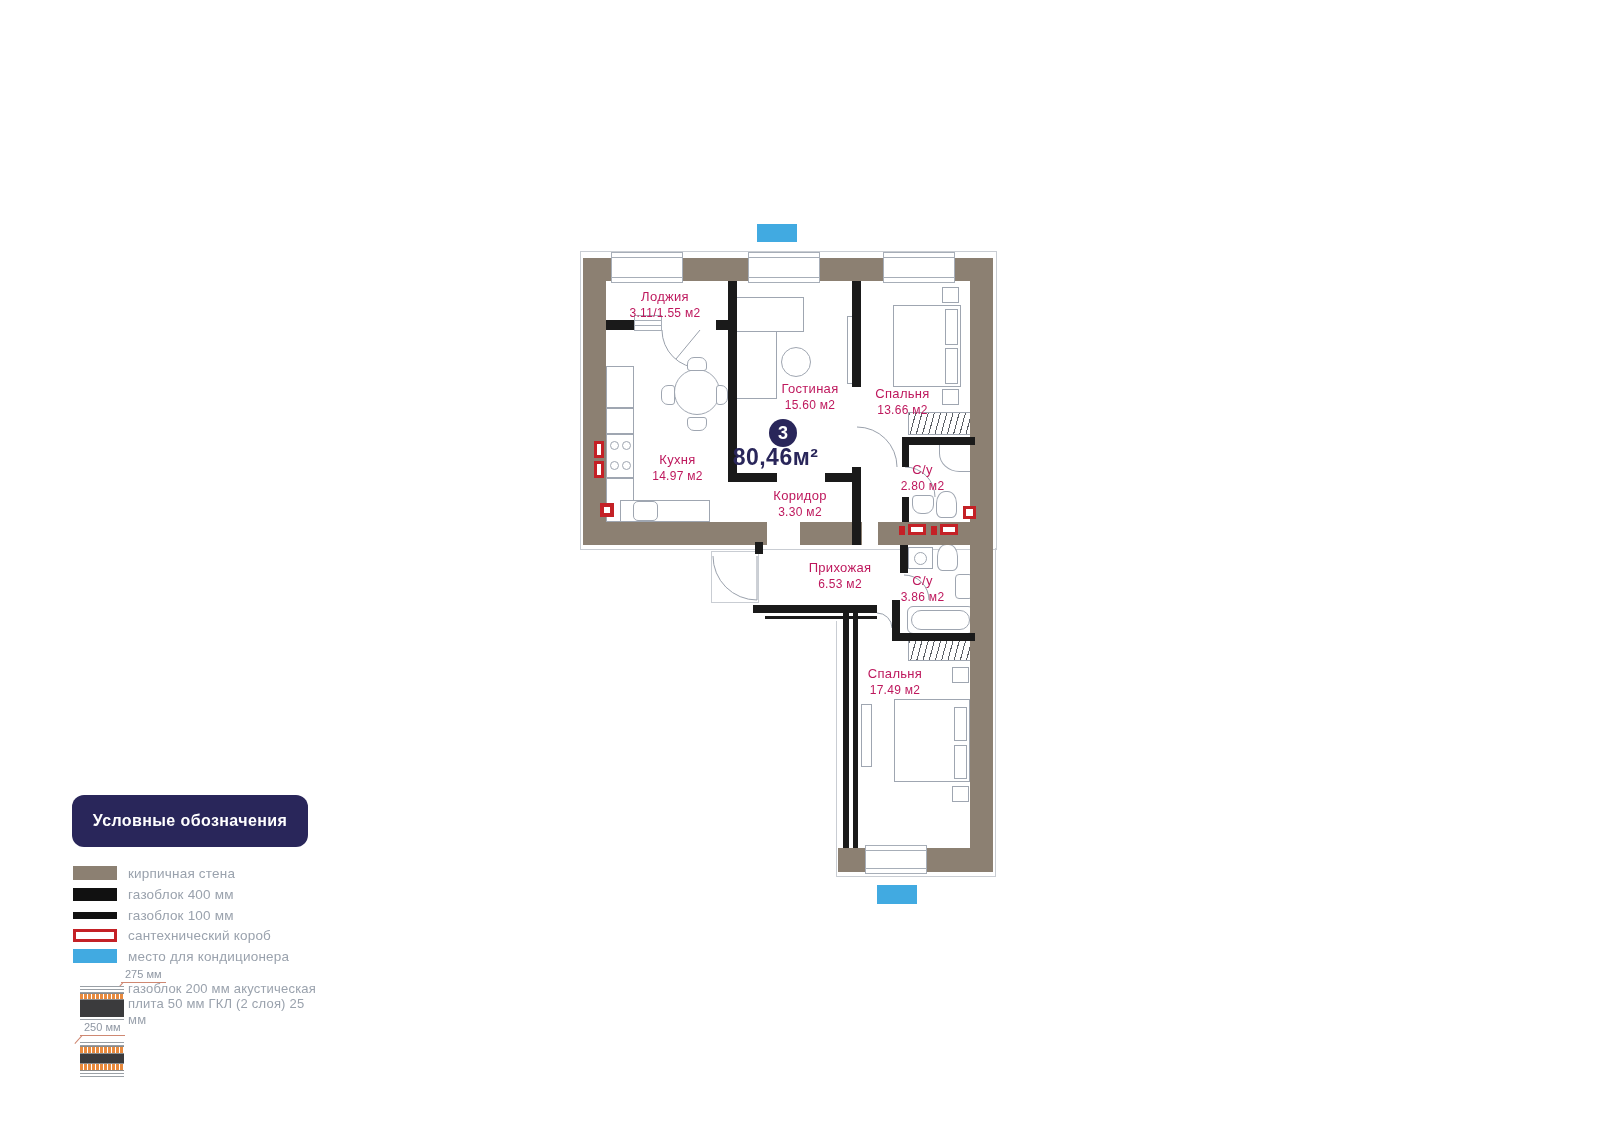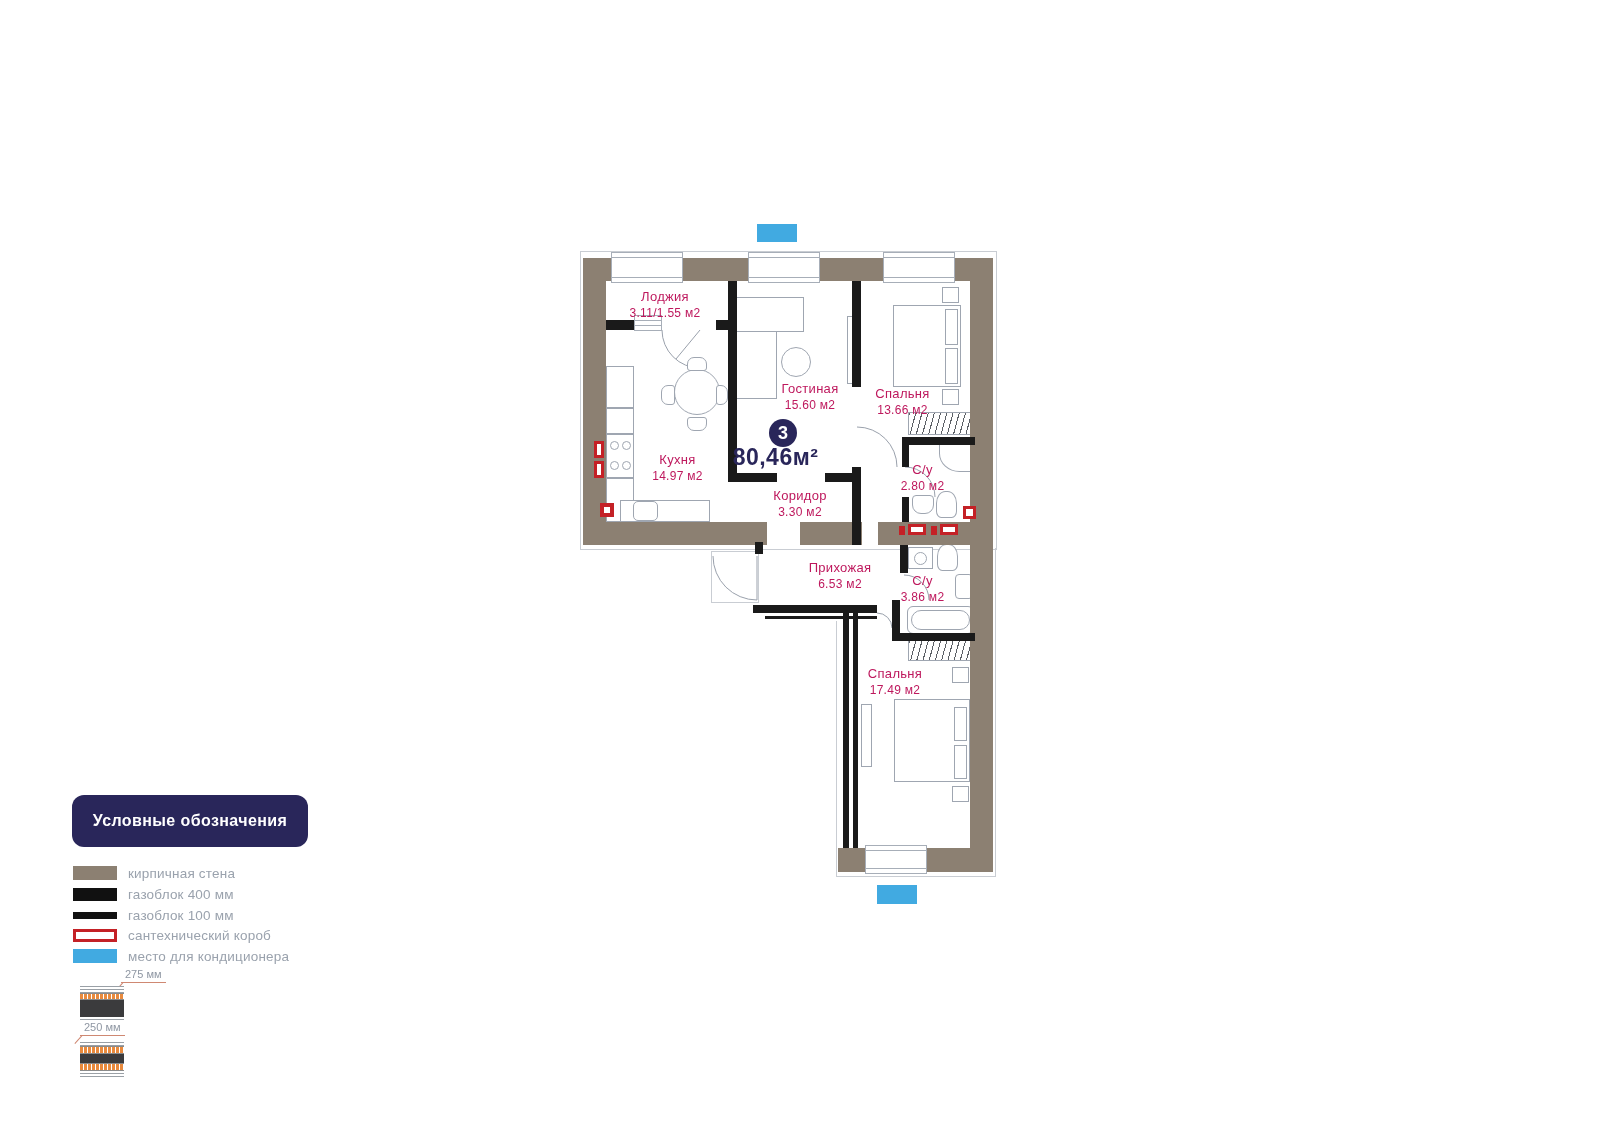--- a/index.html
+++ b/index.html
@@ -232,20 +232,21 @@
     <span class="lg-txt">место для кондиционера</span>
   </div>
 
   <div class="dim" style="left:80px;top:968px;margin-left:41px;">275 мм</div>
   <div class="sw-stack" style="left:80px;top:986px;">
     <span class="layer lay-gray" style="height:7px;"></span>
     <span class="layer lay-or" style="height:7px;"></span>
     <span class="layer lay-dk" style="height:17px;"></span>
     <span class="layer lay-gray" style="height:3px;"></span>
   </div>
+  <div class="lg-wrap abs" style="left:128px;top:981px;width:195px;z-index:5;">газоблок 200 мм акустическая плита 50 мм ГКЛ (2 слоя) 25 мм</div>
 
   <div class="dim" style="left:80px;top:1021px;">250 мм</div>
   <div class="sw-stack" style="left:80px;top:1040px;">
     <span class="layer lay-gray" style="height:6px;"></span>
     <span class="layer lay-or" style="height:8px;"></span>
     <span class="layer lay-dk" style="height:9px;"></span>
     <span class="layer lay-or" style="height:8px;"></span>
     <span class="layer lay-gray" style="height:6px;"></span>
   </div>
 

